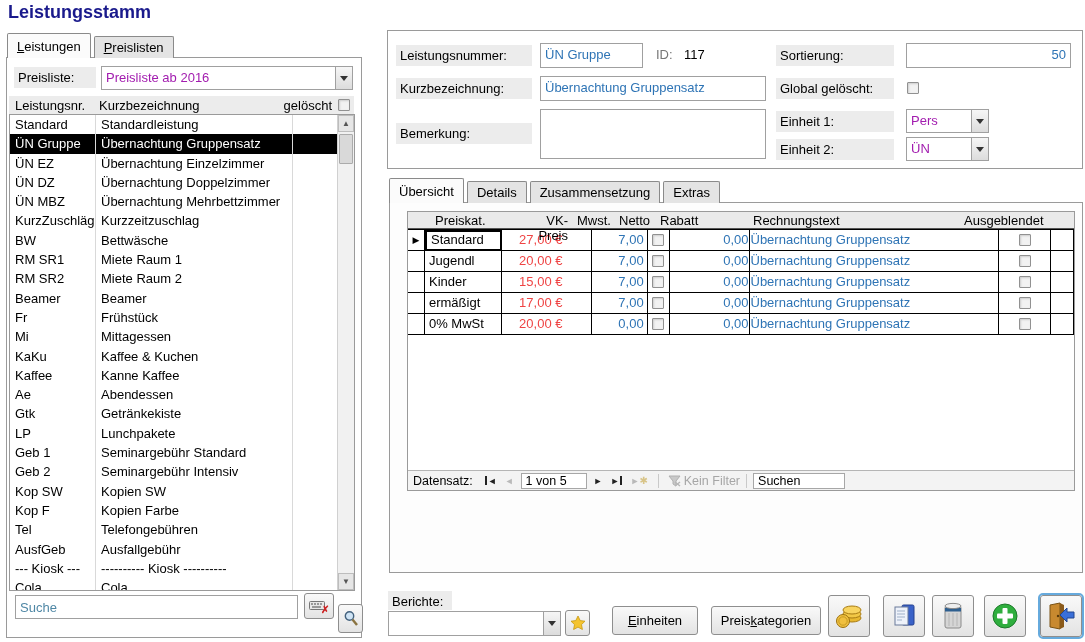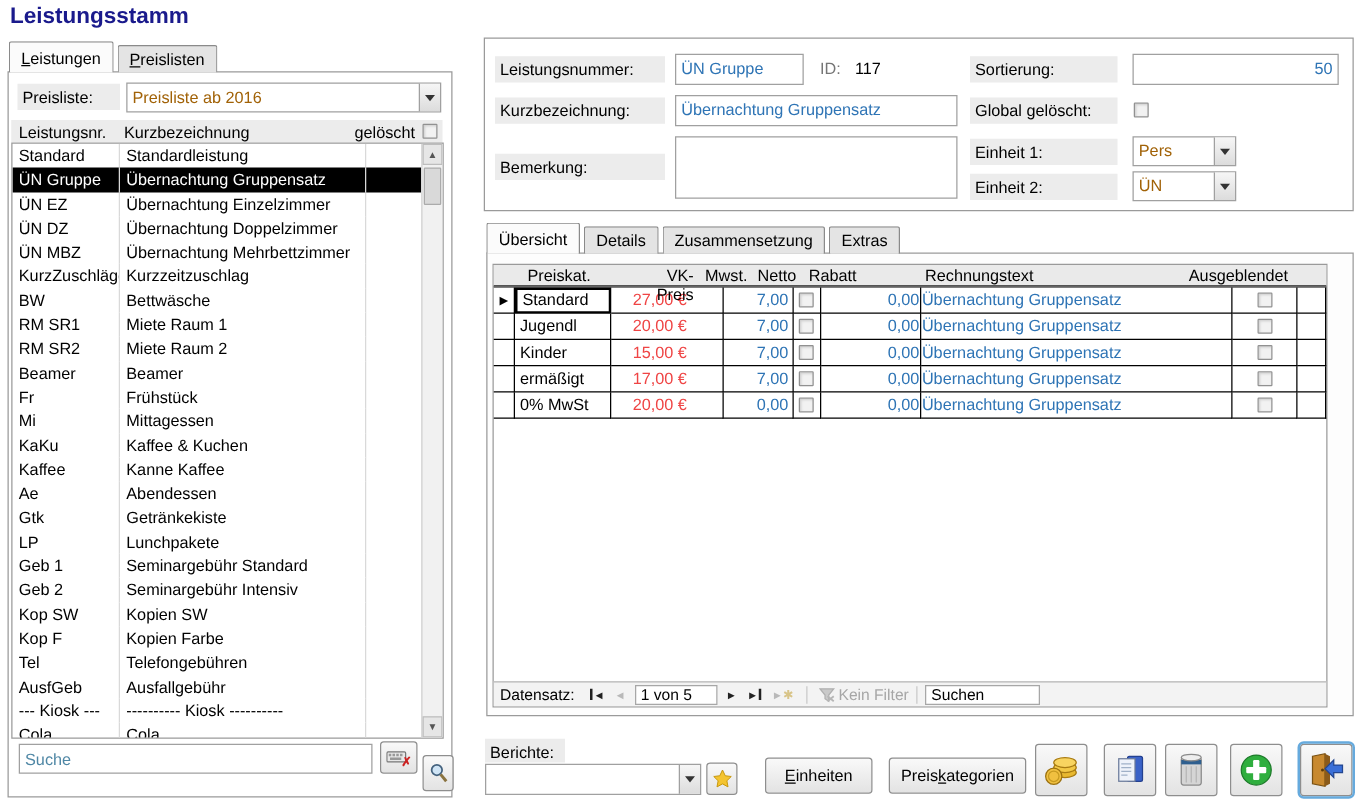--- a/index.html
+++ b/index.html
@@ -13,21 +13,21 @@
 
   
   .tabstrip { position:absolute; display:flex; align-items:flex-end; }
   .tab { background:#e4e4e4; border:1px solid #8a8a8a; border-bottom:none;
          border-radius:2px 2px 0 0; padding:3px 9px 4px 9px; margin-right:3px;
          height:22px; line-height:16px; cursor:default; }
   .tab.active { background:#fbfbfb; height:25px; padding-top:5px; position:relative; z-index:3; }
 
   
   .combo { position:absolute; background:#fff; border:1px solid #a0a0a0; display:flex; }
-  .combo .val { flex:1; padding:3px 4px 0 4px; color:#a16207; overflow:hidden; white-space:nowrap; }
+  .combo .val { flex:1; padding:3px 4px 0 4px; color:#a21caf; overflow:hidden; white-space:nowrap; }
   .combo .arrow-btn { width:17px; border-left:1px solid #a0a0a0;
       background:linear-gradient(#f6f6f6,#dcdcdc); display:flex; align-items:center; justify-content:center; }
   .arrow-glyph { width:0; height:0; border-left:4px solid transparent; border-right:4px solid transparent; border-top:5px solid #333; }
   .tbox { position:absolute; background:#fff; border:1px solid #a0a0a0; color:#2E74B5;
           padding:3px 4px; font-family:"Liberation Sans", sans-serif; font-size:13px; }
   input.tbox { outline:none; }
   .cb { display:inline-block; width:12px; height:12px; border:1px solid #919191; background:#f2f2f2;
         box-shadow:inset 1px 1px 2px rgba(0,0,0,.15); border-radius:1px; }
 
   
@@ -306,21 +306,21 @@
   </div>
 
   <div class="tabstrip" style="left:389px;top:178px;z-index:2;">
     <div class="tab active">Übersicht</div>
     <div class="tab">Details</div>
     <div class="tab">Zusammensetzung</div>
     <div class="tab">Extras</div>
   </div>
 
   <div class="groupbox" style="left:389px;top:202px;width:694px;height:371px;background:#fdfdfd;">
-    <div class="subform" style="left:4px;top:8px;width:668px;height:355px;">
+    <div class="subform" style="left:17px;top:8px;width:668px;height:280px;">
 
       <div class="ds-header">
         <span style="left:27px;">Preiskat.</span>
         <span style="left:113px;width:47px;text-align:right;">VK-Preis</span>
         <span style="left:166px;width:40px;text-align:center;">Mwst.</span>
         <span style="left:211px;">Netto</span>
         <span style="left:252px;">Rabatt</span>
         <span style="left:345px;">Rechnungstext</span>
         <span style="left:556px;">Ausgeblendet</span>
       </div>

